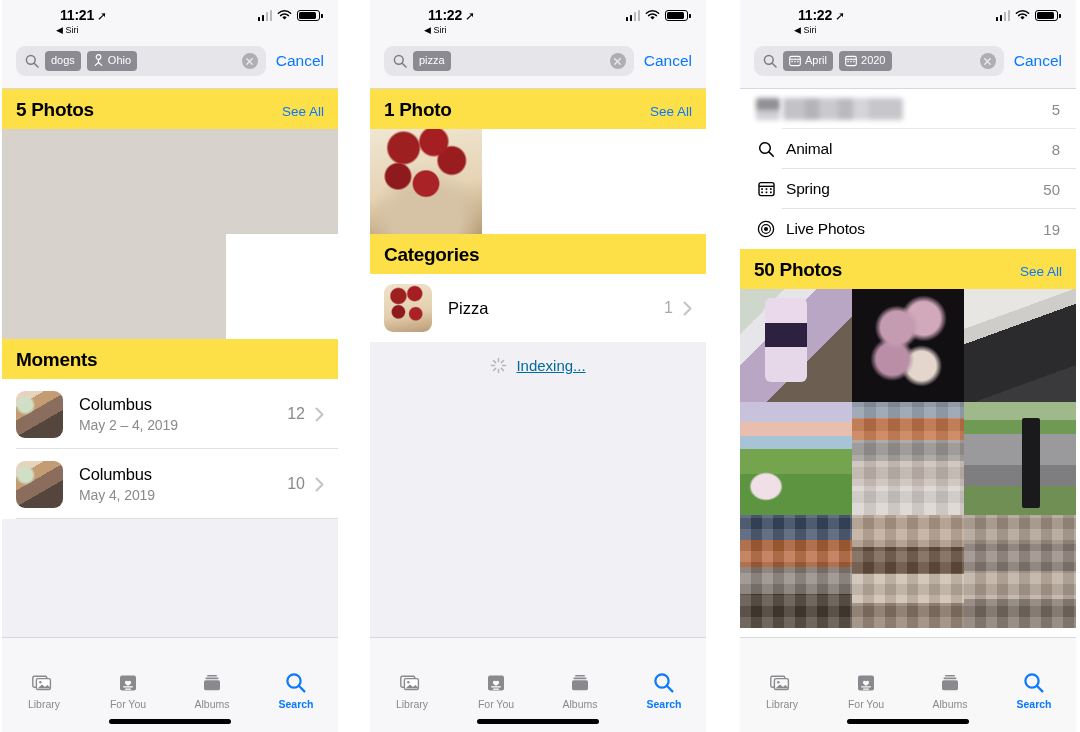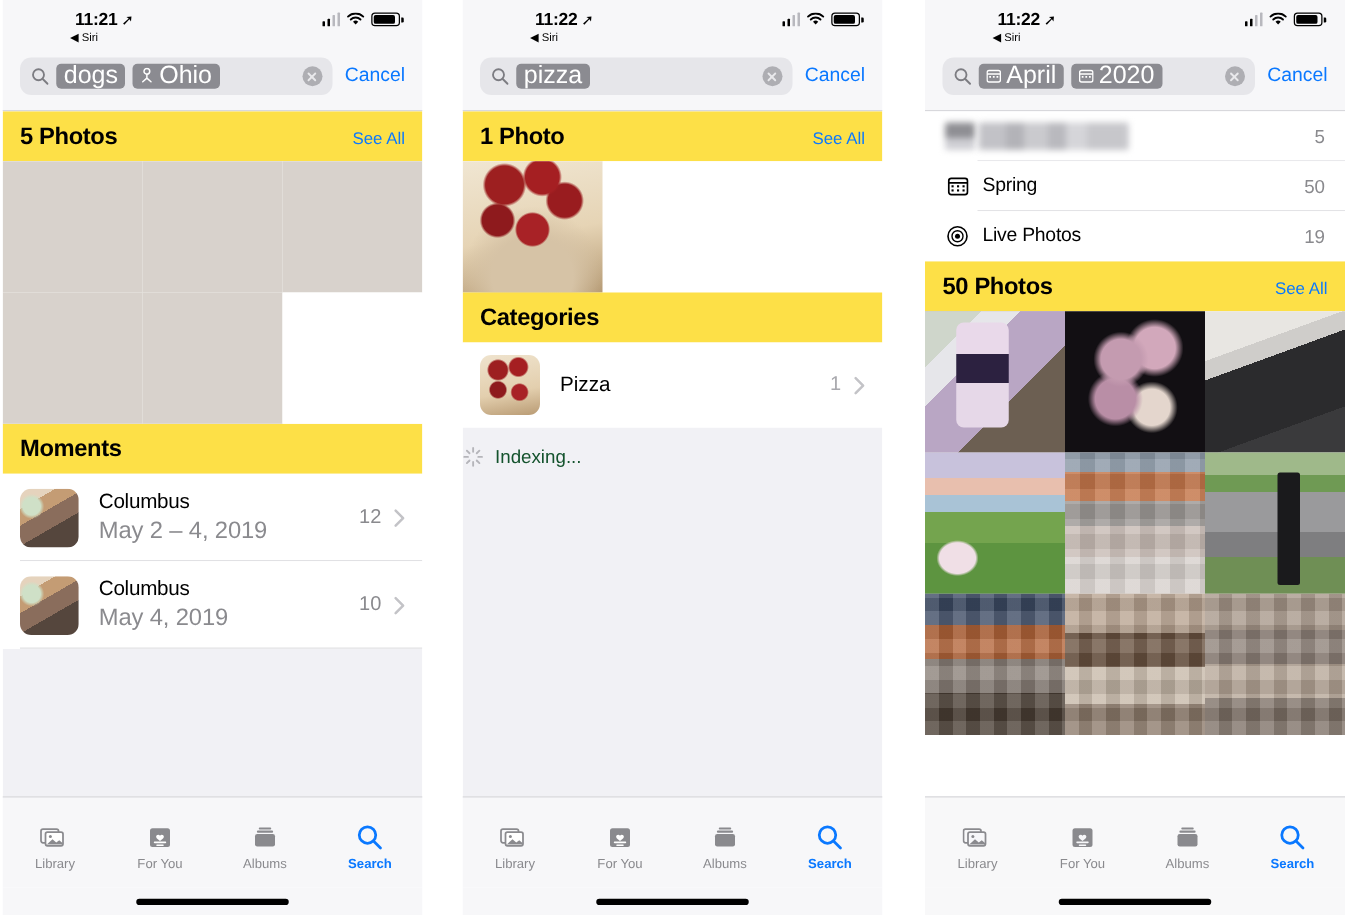--- a/index.html
+++ b/index.html
@@ -111,21 +111,21 @@
     padding: 0 8px 0 9px;
     gap: 6px;
     position: relative;
   }
   .mag {
     width: 14px; height: 14px; flex: 0 0 auto;
   }
   .token {
     background: #8b8b91;
     color: #ffffff;
-    font-size: 20px;
+    font-size: 11px;
     border-radius: 4px;
     padding: 1px 6px 2px 6px;
     display: flex;
     align-items: center;
     gap: 4px;
     white-space: nowrap;
     line-height: 17px;
   }
   .token .tok-icon { display: flex; align-items: center; }
   .clearbtn {
@@ -224,21 +224,21 @@
   .row-thumb {
     width: 47px; height: 47px;
     border-radius: 9px;
     flex: 0 0 auto;
     background:
       radial-gradient(circle at 20% 30%, #cfe0c7 0 14%, rgba(207,224,199,0) 20%),
       linear-gradient(150deg, #e5d3bd 0 22%, #c49c74 22% 40%, #8a6d5c 40% 62%, #55463d 62% 100%);
   }
   .row-text { margin-left: 16px; flex: 1; }
   .row-title { font-size: 16.5px; color: #000000; letter-spacing: -0.2px; }
-  .row-sub { font-size: 19px; color: #8a8a8e; margin-top: 3px; letter-spacing: -0.1px; }
+  .row-sub { font-size: 14px; color: #8a8a8e; margin-top: 3px; letter-spacing: -0.1px; }
   .row-count { font-size: 16px; color: #8a8a8e; margin-right: 10px; }
   .chev {
     width: 9px; height: 15px;
     flex: 0 0 auto;
   }
 
   
   .cat-row { height: 68px; }
   .cat-thumb {
     width: 48px; height: 48px; border-radius: 9px; flex: 0 0 auto;
@@ -250,23 +250,25 @@
       linear-gradient(170deg, #efe3cd 0%, #e3cfae 60%, #b99b74 100%);
   }
   .cat-name { font-size: 16.5px; color: #000; margin-left: 16px; flex: 1; }
   .cat-count { font-size: 16px; color: #a9a9ae; margin-right: 10px; }
 
   .indexing {
     background: #f1f1f5;
     height: 46px;
     display: flex;
     align-items: center;
+    justify-content: center;
     gap: 9px;
     font-size: 15px;
-    color: #14532d;
+    color: #0369a1;
+    text-decoration: underline;
   }
   .spinner { width: 17px; height: 17px; flex: 0 0 auto; }
 
   .filler { background: #f1f1f5; flex: 1; }
   .filler-white { background: #ffffff; flex: 1; }
 
   
   .sug-row {
     display: flex;
     align-items: center;
@@ -358,21 +360,21 @@
       repeating-linear-gradient(90deg, rgba(255,255,255,0.12) 0 11px, rgba(0,0,0,0.09) 11px 22px),
       repeating-linear-gradient(0deg, rgba(255,255,255,0.10) 0 11px, rgba(0,0,0,0.08) 11px 22px);
   }
 
   
   .tabbar {
     height: 64px;
     border-top: 1px solid #d8d8dc;
     background: #f7f7f9;
     display: flex;
-    align-items: center;
+    align-items: flex-end;
     padding-top: 8px;
   }
   .tabbar.translucent { background: rgba(247,247,249,0.93); }
   .tab {
     flex: 1;
     display: flex;
     flex-direction: column;
     align-items: center;
     gap: 4px;
   }
@@ -760,20 +762,31 @@
 
       <div class="redacted">
         <span class="blurblock bb1"></span>
         <span class="blurblock bb2"></span>
         <span style="flex:1"></span>
         <span class="sug-count">5</span>
         <span class="sep"></span>
       </div>
 
 
+      <div class="sug-row">
+        <span class="sug-icon">
+          <svg width="17" height="17" viewBox="0 0 17 17">
+              <circle cx="7" cy="7" r="5.3" stroke="#000" stroke-width="1.5" fill="none"></circle>
+              <line x1="10.9" y1="10.9" x2="15.3" y2="15.3" stroke="#000" stroke-width="1.5" stroke-linecap="round"></line>
+            </svg>
+        </span>
+        <span class="sug-label">Animal</span>
+        <span class="sug-count">8</span>
+        <span class="sep"></span>
+      </div>
 
       <div class="sug-row">
         <span class="sug-icon">
           <svg width="17" height="16" viewBox="0 0 17 16">
               <rect x="1" y="1.6" width="15" height="13" rx="2" stroke="#000" stroke-width="1.4" fill="none"></rect>
               <line x1="1" y1="5.3" x2="16" y2="5.3" stroke="#000" stroke-width="1.4"></line>
               <rect x="3.2" y="7.2" width="1.7" height="1.7" fill="#000"></rect>
               <rect x="7.6" y="7.2" width="1.7" height="1.7" fill="#000"></rect>
               <rect x="12" y="7.2" width="1.7" height="1.7" fill="#000"></rect>
               <rect x="3.2" y="10.5" width="1.7" height="1.7" fill="#000"></rect>

